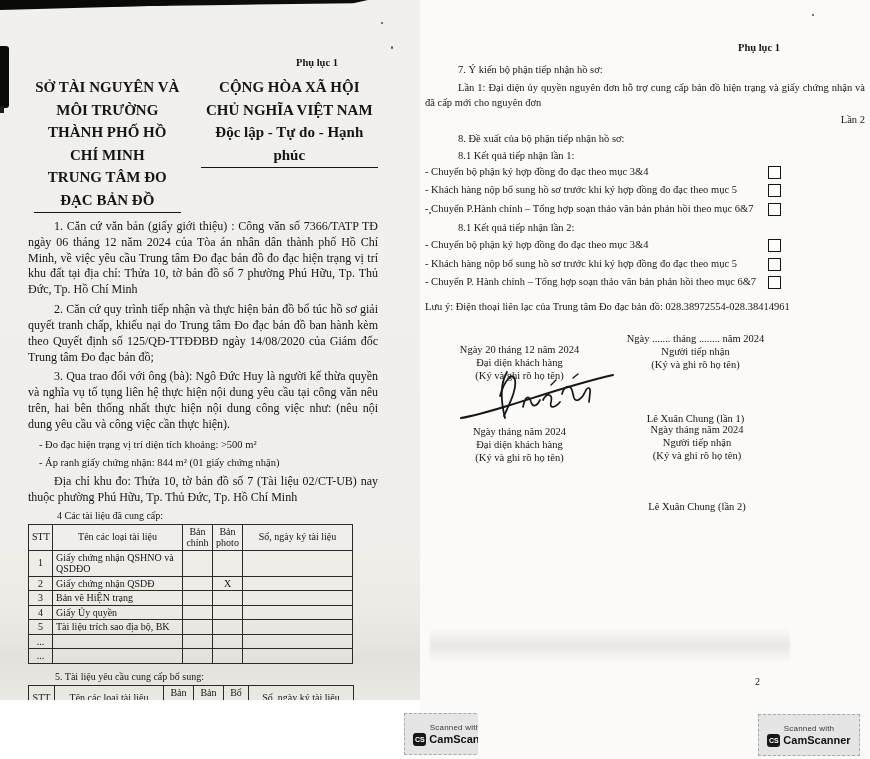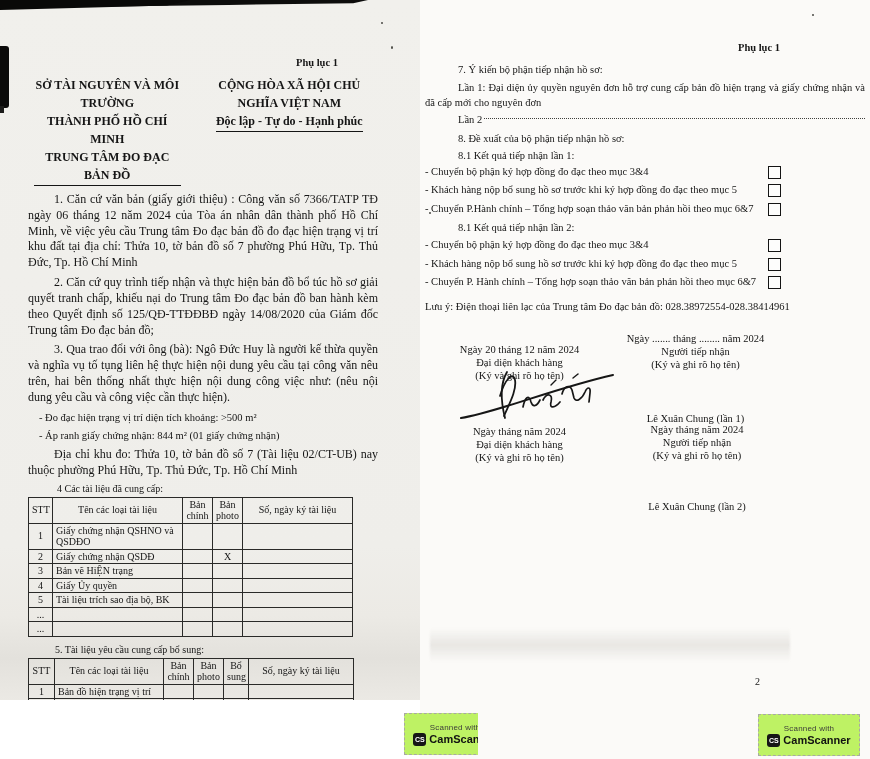--- a/index.html
+++ b/index.html
@@ -17,21 +17,21 @@
                    clip-path:polygon(0 0,100% 0,96% 40%,62% 62%,30% 82%,0 100%); }
   .scan-band-top2 { position:absolute; left:0; top:0; width:190px; height:10px; background:#090908;
                     clip-path:polygon(0 0,100% 0,88% 55%,0 100%); }
   .scan-strip-left { position:absolute; left:0; top:46px; width:9px; height:62px; background:#0b0b0a;
                      border-radius:0 3px 3px 0; }
   .scan-strip-left2 { position:absolute; left:0; top:106px; width:4px; height:7px; background:#1c1c1a; }
   .speck { position:absolute; background:#4a4a46; border-radius:50%; }
 
   .p1-phu-luc { text-align:right; padding-right:40px; font-weight:bold; font-size:10.5px; }
   .p1-header { display:flex; margin-top:8px; }
-  .hdr-col { font-weight:bold; font-size:12px; line-height:1.5; text-align:center; }
+  .hdr-col { font-weight:bold; font-size:15px; line-height:1.5; text-align:center; }
   .hdr-left { width:152px; margin-left:6px; }
   .hdr-right { width:184px; margin-left:20px; }
   .u-line { display:inline-block; border-bottom:1.2px solid #151515; padding-bottom:1px; }
 
   .p1-title { text-align:center; font-weight:bold; font-size:14.5px; letter-spacing:.4px; margin-top:16px; }
 
   .para { font-size:12px; line-height:1.32; text-align:justify; text-indent:26px; margin-top:6px; }
   .para.mt4 { margin-top:4px; }
   .bullet { font-size:10.5px; line-height:1.3; margin-top:5px; margin-left:11px; }
   .tbl-caption { font-size:10px; margin-top:4px; margin-left:29px; }
@@ -49,32 +49,32 @@
 
   
   .page2 { position:absolute; left:420px; top:0; width:450px; height:759px;
            background:#fbfaf8; overflow:hidden; }
   .p2-smudge { position:absolute; left:10px; top:628px; width:360px; height:34px;
                background:linear-gradient(180deg,rgba(210,208,202,0) 0%,rgba(210,208,202,.45) 50%,rgba(210,208,202,0) 100%);
                filter:blur(1px); }
   .p2-phu-luc { position:absolute; right:90px; top:42px; font-weight:bold; font-size:10.5px; }
   .p2-line { position:absolute; font-size:10.5px; line-height:1.3; }
   .p2-par { position:absolute; font-size:10.5px; line-height:1.42; text-align:justify; }
-  .leader-row { display:flex; align-items:center; }
+  .leader-row { display:flex; align-items:flex-end;flex-direction:column; }
   .leader { flex:1; border-bottom:1.5px dotted #3f3f3c; margin:0 0 2px 2px; }
   .cb-row { position:absolute; left:5px; width:440px; height:16px; font-size:10.5px; }
   .checkbox { position:absolute; left:343px; top:0; width:13px; height:13px;
               border:1.6px solid #141414; background:#fdfdfc; }
   .sig-block { position:absolute; text-align:center; font-size:10.5px; line-height:1.25; }
   .sig-svg { position:absolute; }
   .p2-num { position:absolute; left:335px; top:676px; font-size:10px; }
 
   
   .badge-clip { position:absolute; overflow:hidden; }
-  .cs-badge { width:102px; height:42px; background:#bef264; border:1px dashed #a9a9a4;
+  .cs-badge { width:102px; height:42px; background:#e5e5e5; border:1px dashed #a9a9a4;
               display:flex; flex-direction:column; align-items:center; justify-content:center;
               font-family:"Liberation Sans","DejaVu Sans",sans-serif; }
   .cs-line1 { font-size:8px; color:#3c3c3a; letter-spacing:.2px; }
   .cs-line2 { display:flex; align-items:center; gap:3px; margin-top:1px; }
   .cs-logo { width:13px; height:13px; background:#161616; color:#fff; border-radius:3px;
              font-size:7px; font-weight:bold; display:flex; align-items:center; justify-content:center; }
   .cs-name { font-size:11px; font-weight:bold; color:#111; }
 </style>
 </head>
 <body>

